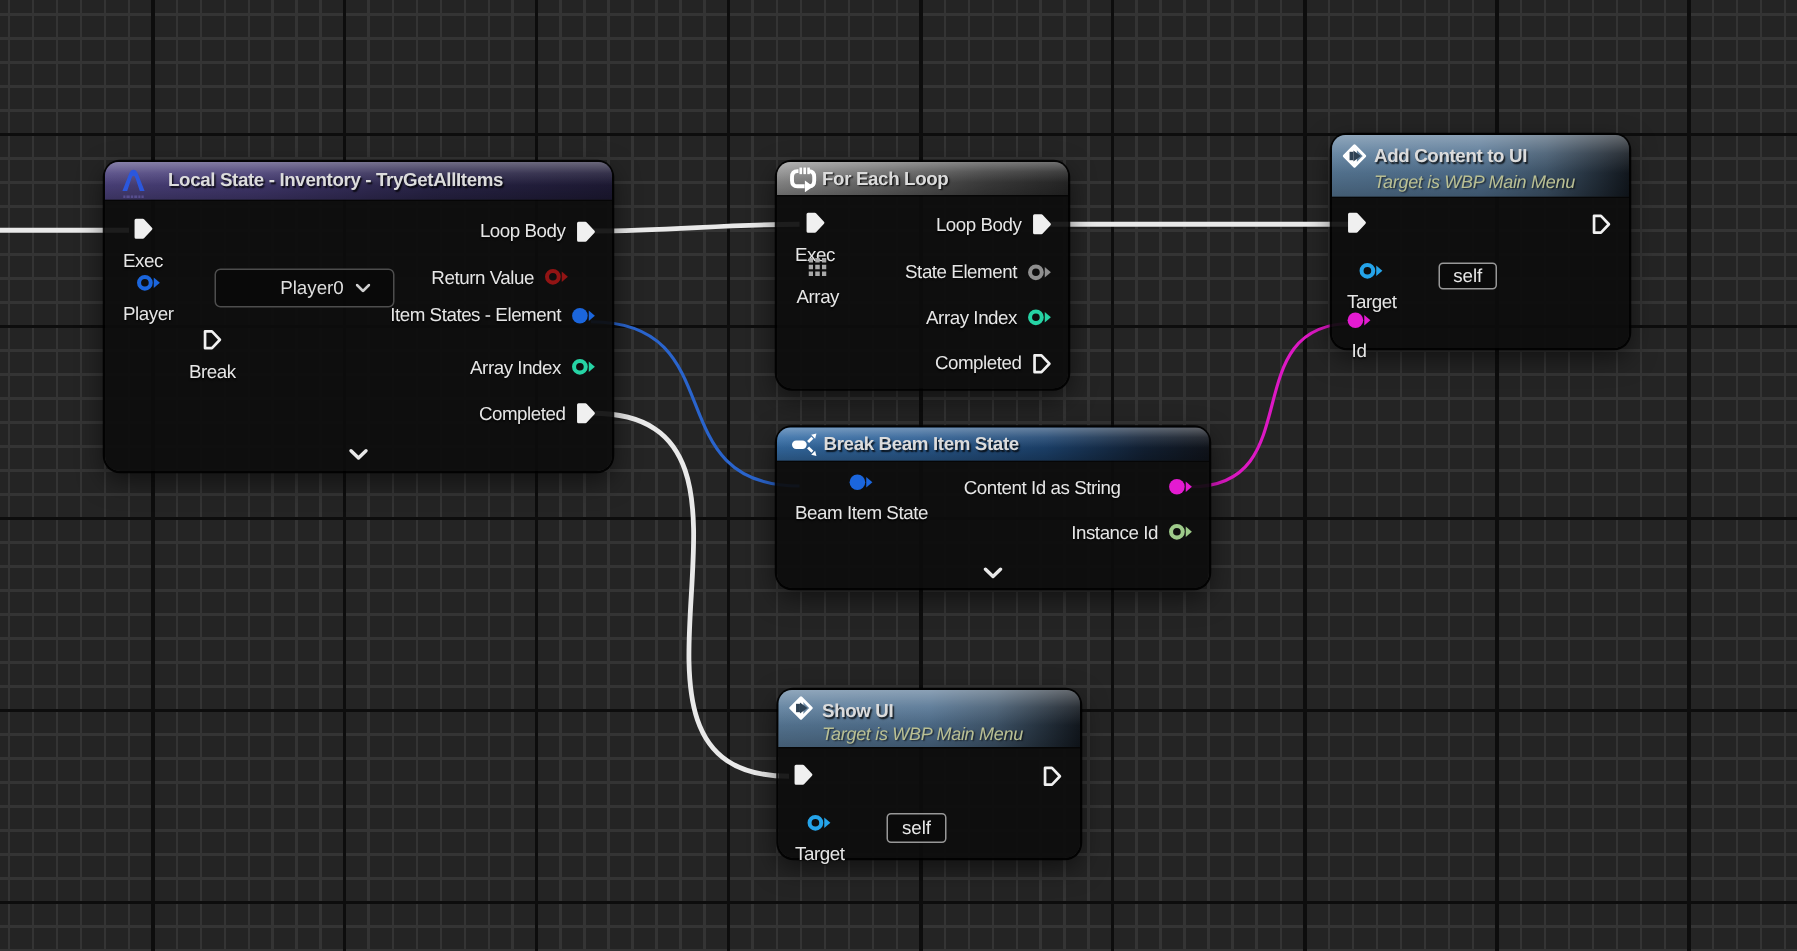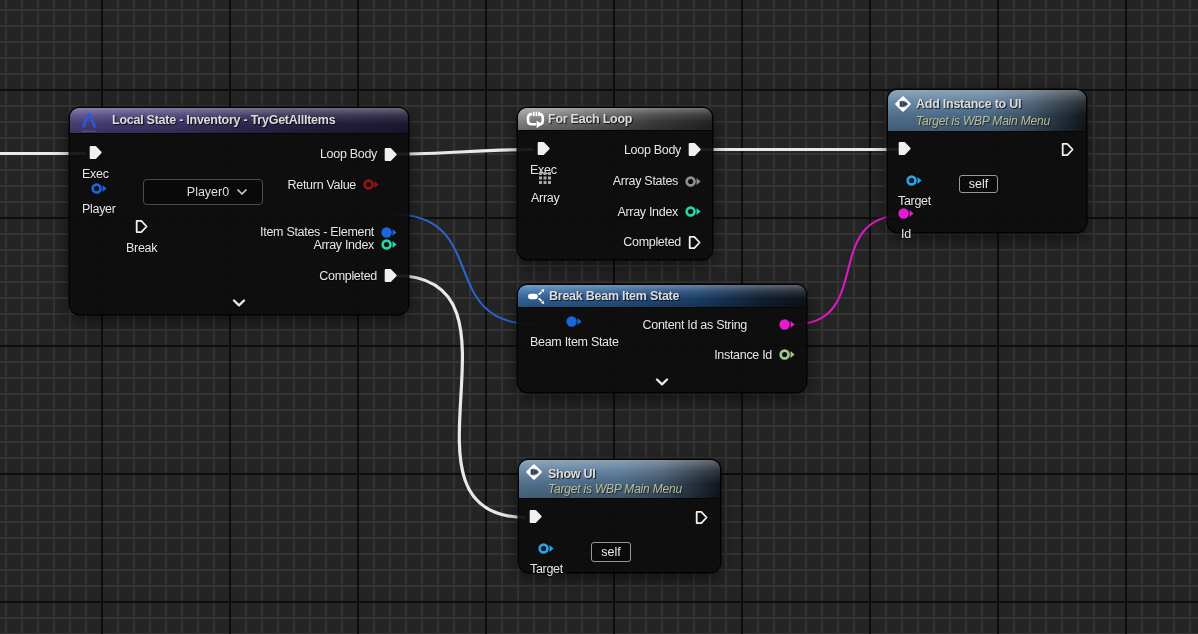--- a/index.html
+++ b/index.html
@@ -119,21 +119,21 @@
         </svg>
       <span class="plabel">Loop Body</span>
     </div>
     <div class="row out" style="right:29px;top:76.5px;">
       <svg class="pin" width="16" height="13" viewBox="0 0 16 13">
           <circle cx="5.6" cy="6.5" r="3.9" fill="none" stroke-width="2.7" stroke="#921414"></circle>
           <path d="M11.5,3.0 L15.6,6.5 L11.5,10.0 Z" fill="#921414"></path>
         </svg>
       <span class="plabel">Return Value</span>
     </div>
-    <div class="row out" style="right:11px;top:124px;">
+    <div class="row out" style="right:11px;top:102px;">
       <svg class="pin" width="16" height="13" viewBox="0 0 16 13">
           <circle cx="5.6" cy="6.5" r="5.2" fill="#1b66dd"></circle>
           <path d="M11.5,3.0 L15.6,6.5 L11.5,10.0 Z" fill="#1b66dd"></path>
         </svg>
       <span class="plabel">Item States - Element</span>
     </div>
     <div class="row out" style="right:11px;top:136.5px;">
       <svg class="pin" width="16" height="13" viewBox="0 0 16 13">
           <circle cx="5.6" cy="6.5" r="3.9" fill="none" stroke-width="2.7" stroke="#26d4a5"></circle>
           <path d="M11.5,3.0 L15.6,6.5 L11.5,10.0 Z" fill="#26d4a5"></path>
@@ -192,21 +192,21 @@
       <svg class="pin" width="13" height="15" viewBox="0 0 13 15">
           <path d="M1.7,1.9 H6.3 L11.6,7.5 L6.3,13.1 H1.7 Z" stroke-width="2" stroke-linejoin="round" fill="#f0f0f0" stroke="#f0f0f0"></path>
         </svg>
       <span class="plabel">Loop Body</span>
     </div>
     <div class="row out" style="right:11px;top:73px;">
       <svg class="pin" width="16" height="13" viewBox="0 0 16 13">
           <circle cx="5.6" cy="6.5" r="3.9" fill="none" stroke-width="2.7" stroke="#8f8f8f"></circle>
           <path d="M11.5,3.0 L15.6,6.5 L11.5,10.0 Z" fill="#8f8f8f"></path>
         </svg>
-      <span class="plabel">Array States</span>
+      <span class="plabel">State Element</span>
     </div>
     <div class="row out" style="right:11px;top:103.5px;">
       <svg class="pin" width="16" height="13" viewBox="0 0 16 13">
           <circle cx="5.6" cy="6.5" r="3.9" fill="none" stroke-width="2.7" stroke="#26d4a5"></circle>
           <path d="M11.5,3.0 L15.6,6.5 L11.5,10.0 Z" fill="#26d4a5"></path>
         </svg>
       <span class="plabel">Array Index</span>
     </div>
     <div class="row out" style="right:11px;top:134px;">
       <svg class="pin" width="13" height="15" viewBox="0 0 13 15">
@@ -258,21 +258,21 @@
   <div class="node" style="left:888px;top:90px;width:198px;height:142px;">
     <div class="hdr hdr-steel" style="height:41px;">
       <div class="gloss"></div>
     </div>
     <svg class="hicon" style="left:7px;top:6px" width="16" height="16" viewBox="0 0 16 16">
       <path d="M8,1.2 L14.8,8 L8,14.8 L1.2,8 Z" fill="none" stroke="#fff" stroke-width="2" stroke-linejoin="round"></path>
       <path d="M8,2 L2,8 L8,14 L9.6,12.4 L9.6,3.6 Z" fill="#fff"></path>
       <rect x="4.7" y="5.2" width="2.6" height="5.6" fill="#2e4254"></rect>
       <path d="M7.3,4.3 L12.3,8 L7.3,11.7 Z" fill="#2e4254"></path>
     </svg>
-    <div class="title" style="left:28px;top:6.5px;">Add Instance to UI</div>
+    <div class="title" style="left:28px;top:6.5px;">Add Content to UI</div>
     <div class="subtitle" style="left:28px;top:23.5px;">Target is WBP Main Menu</div>
 
     <div class="row in" style="left:10px;top:59.5px;">
       <svg class="pin" width="13" height="15" viewBox="0 0 13 15">
           <path d="M1.7,1.9 H6.3 L11.6,7.5 L6.3,13.1 H1.7 Z" stroke-width="2" stroke-linejoin="round" fill="#f0f0f0" stroke="#f0f0f0"></path>
         </svg>
     </div>
     <div class="row out" style="right:12px;top:59.5px;">
       <svg class="pin" width="13" height="15" viewBox="0 0 13 15">
           <path d="M1.7,1.9 H6.3 L11.6,7.5 L6.3,13.1 H1.7 Z" fill="none" stroke-width="1.8" stroke-linejoin="round" stroke="#f0f0f0"></path>

